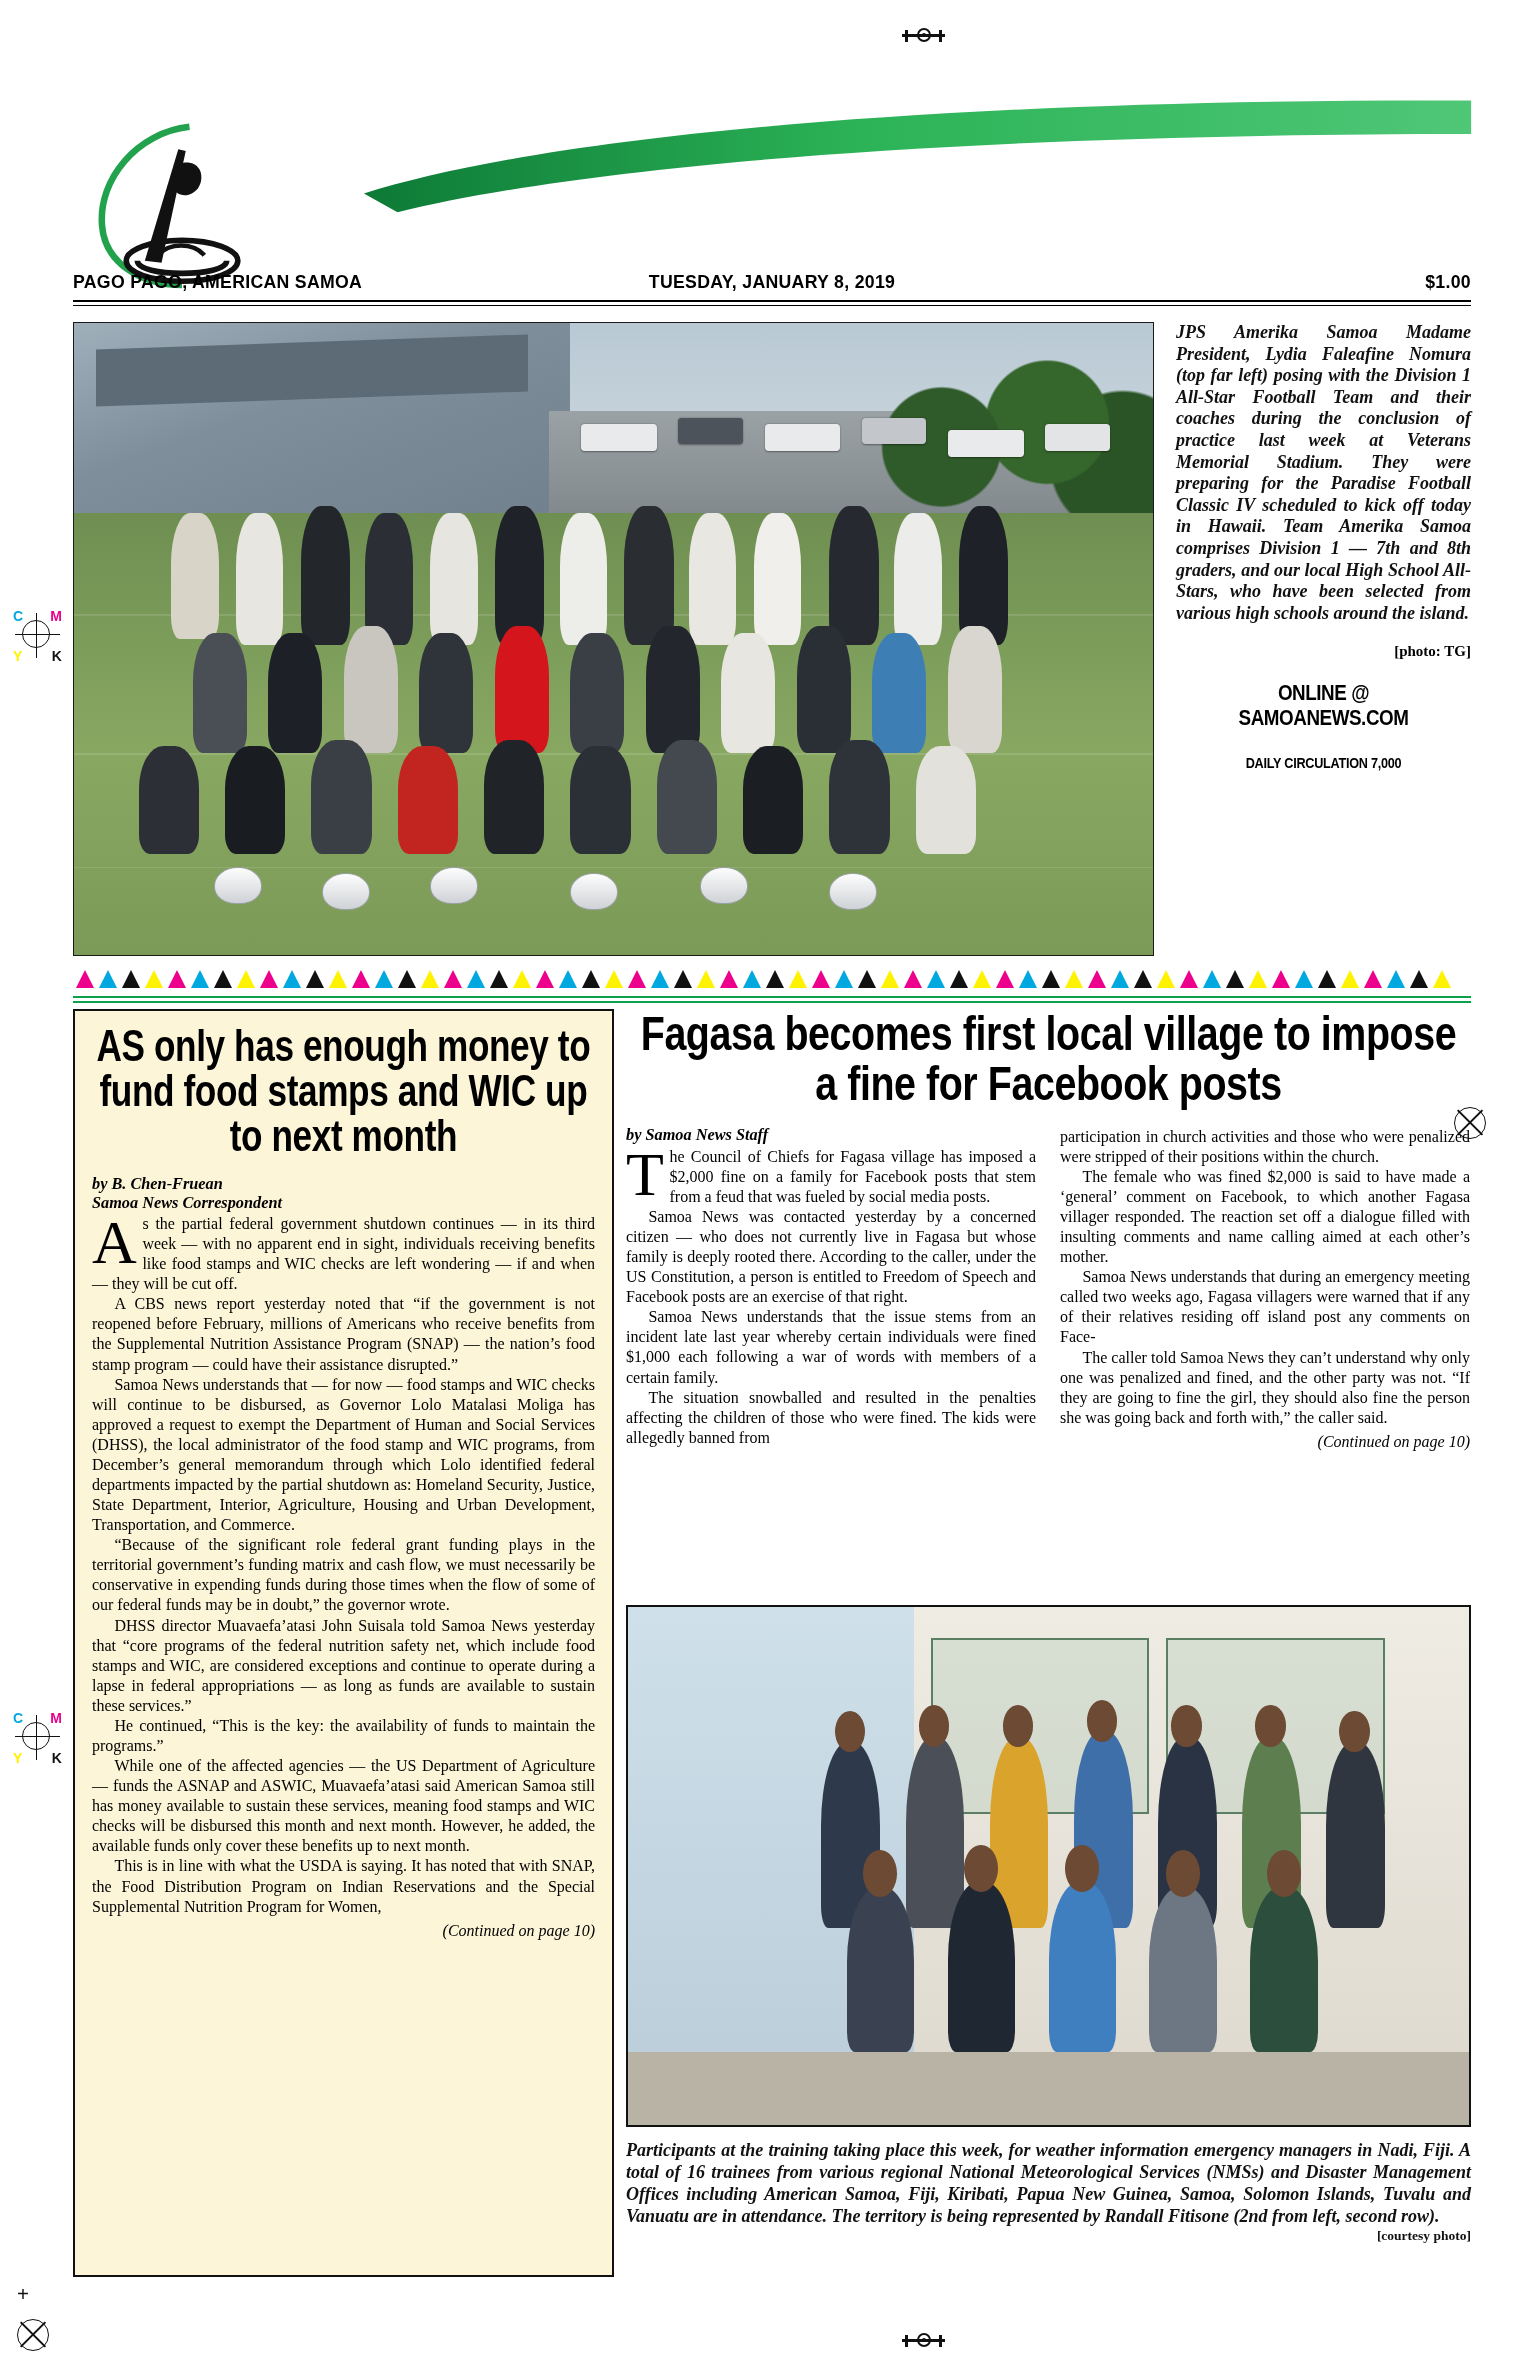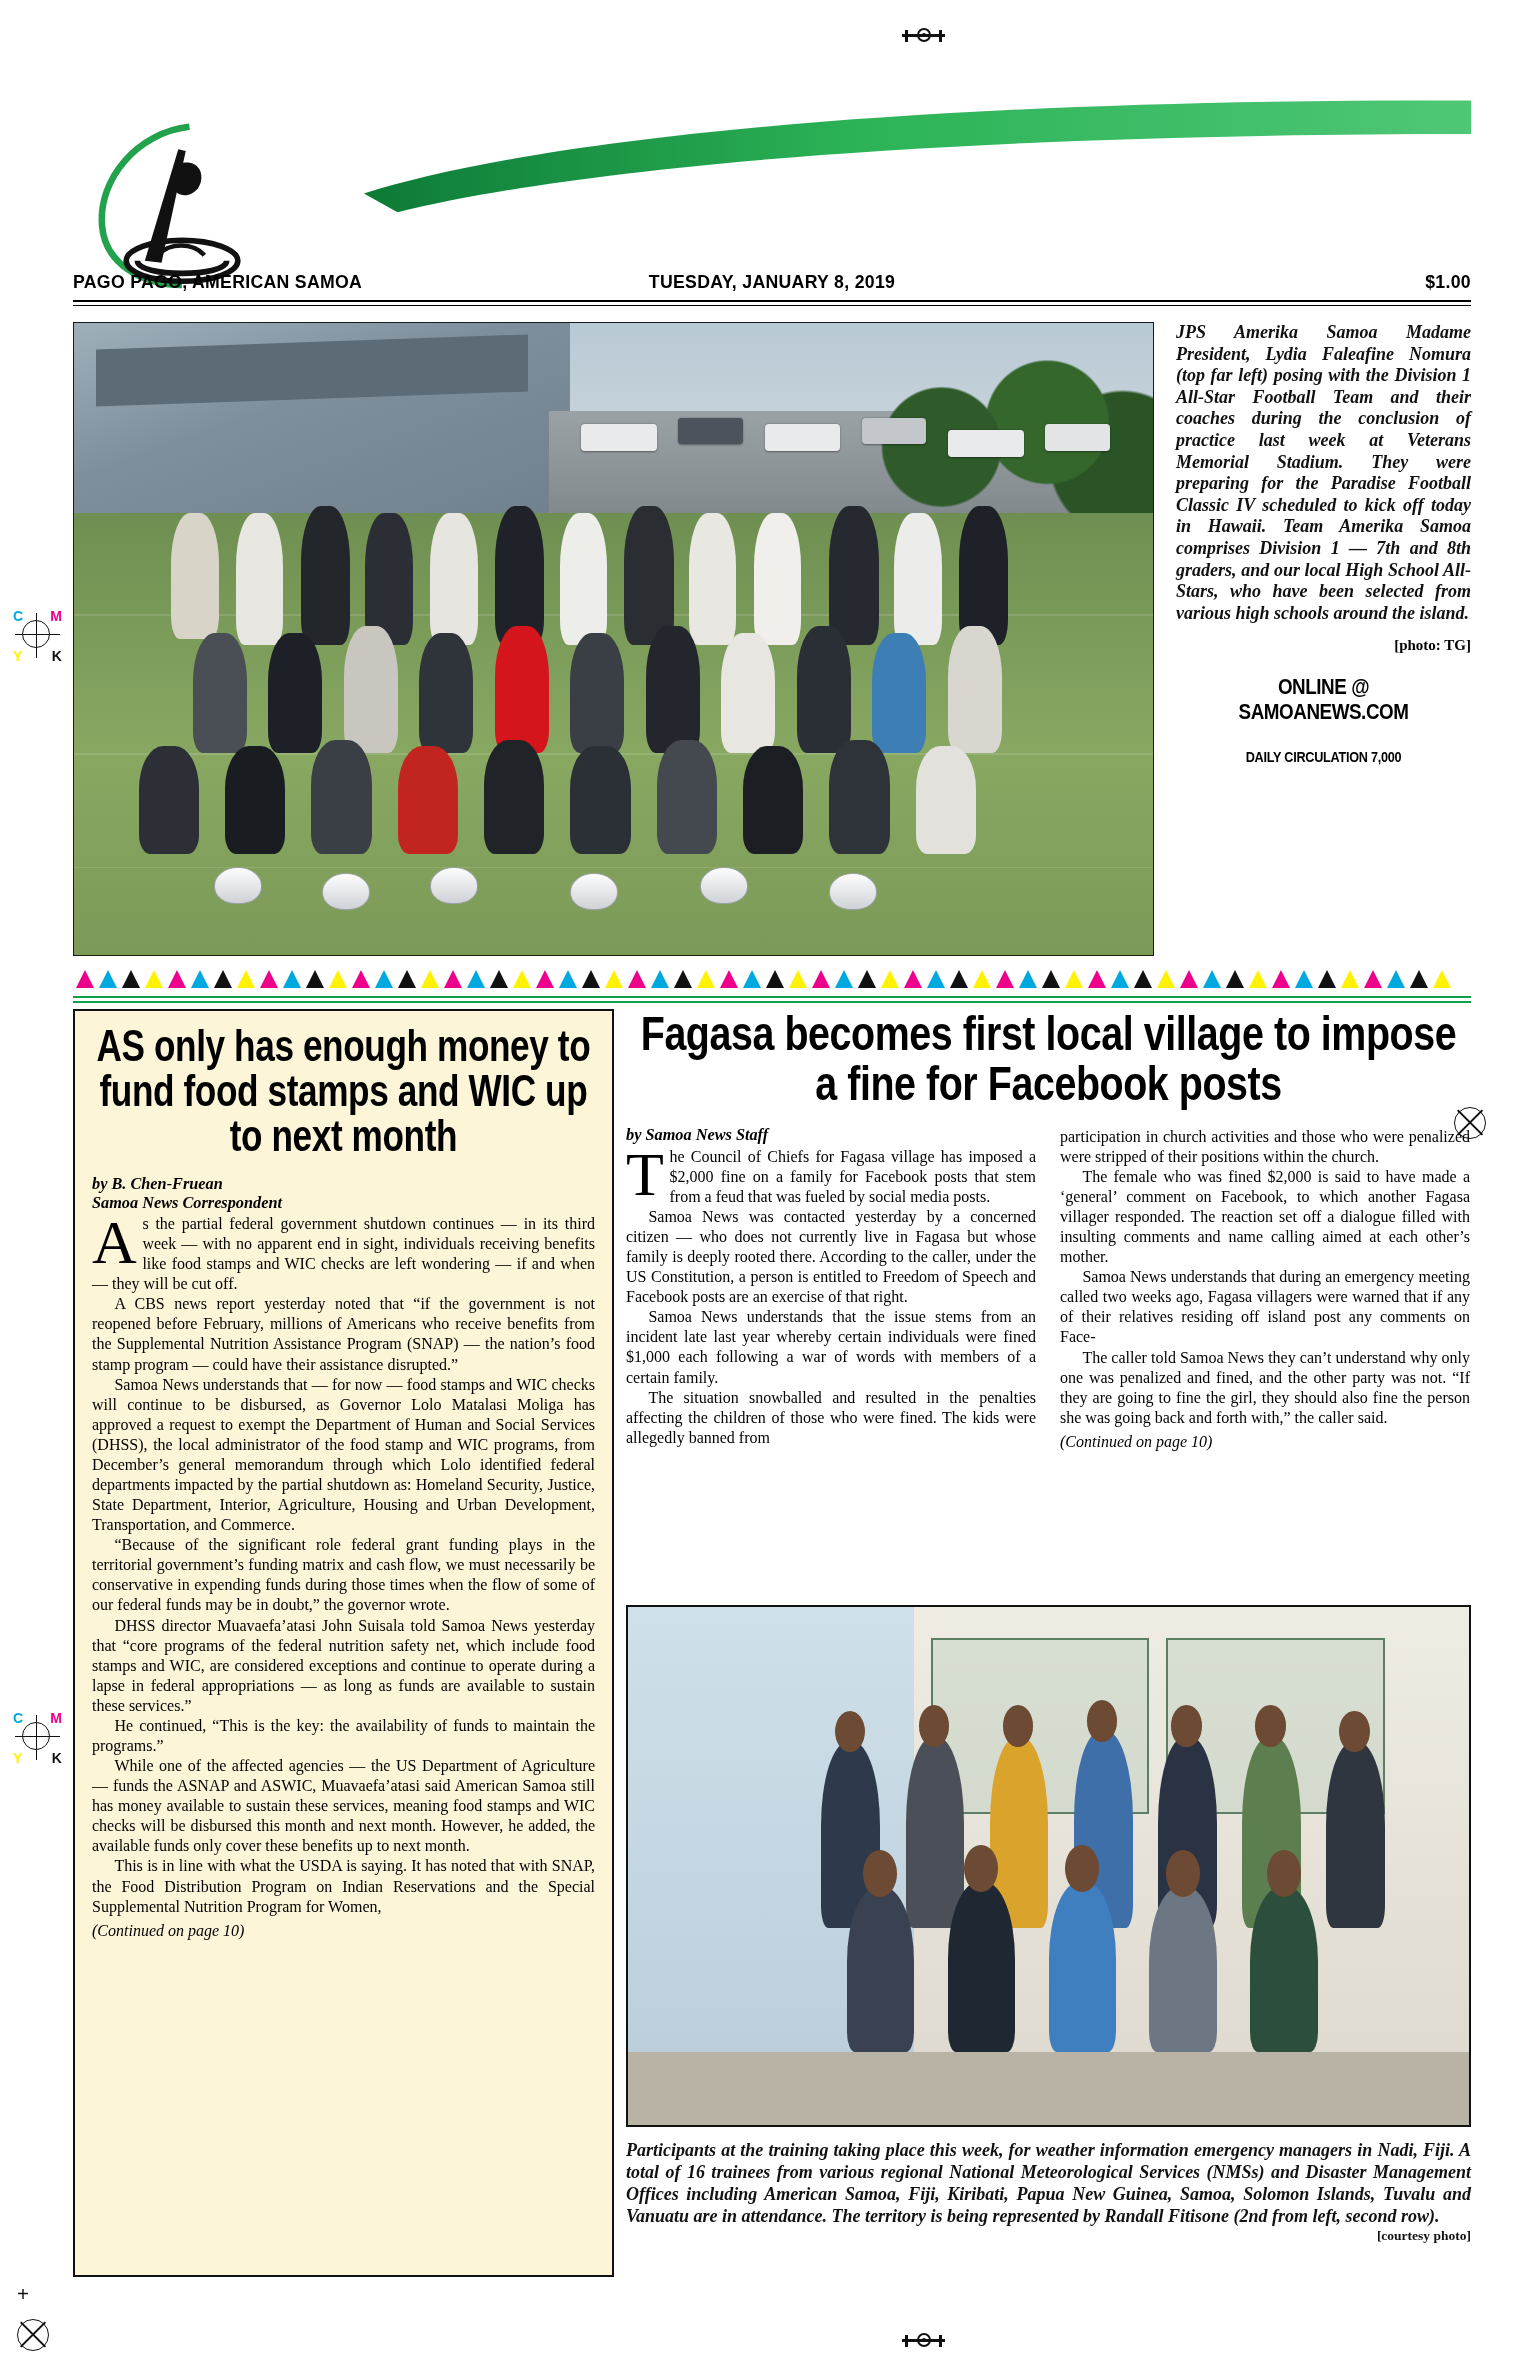--- a/index.html
+++ b/index.html
@@ -102,21 +102,21 @@
      background:linear-gradient(#fdfdfd,#cfd2d6); border:0.9px solid #9aa0a6; }
 
   
   .cap-col { position:absolute; left:1176px; top:322px; width:295px; }
   .cap-col .cap {
     font-family:"Liberation Serif", serif; font-style:italic; font-weight:bold;
     font-size:18px; line-height:1.20; text-align:justify; color:#111;
   }
   .cap-col .photocredit {
     font-family:"Liberation Serif", serif; font-weight:bold; font-size:15px;
-    text-align:right; margin-top:13px;
+    text-align:right; margin-top:19px;
   }
   .cap-col .online {
     font-family:"Liberation Sans", sans-serif; font-weight:bold;
     font-size:21.4px; text-align:center; margin-top:20.5px; letter-spacing:-0.5px;
     transform:scaleX(0.88); transform-origin:center;
   }
   .cap-col .circ-label {
     font-family:"Liberation Sans", sans-serif; font-weight:bold;
     font-size:14.4px; text-align:center; margin-top:24px; letter-spacing:-0.3px;
     transform:scaleX(0.88); transform-origin:center;
@@ -157,21 +157,21 @@
     text-align:justify; color:#000; margin-top:1.9px;
   }
   .body-text p { margin:0; text-indent:1.4em; }
   .body-text p.first { text-indent:0; }
   .dropcap {
     float:left; font-family:"Liberation Serif", serif; font-size:62px;
     line-height:0.78; font-weight:normal; margin:3.7px 5.6px -3.7px 0;
   }
   .contd {
     font-family:"Liberation Serif", serif; font-style:italic; font-size:16px;
-    text-align:left; margin-top:5.6px;
+    text-align:right; margin-top:5.6px;
   }
 
   
   .right-story { position:absolute; left:626px; top:1009px; width:845px; }
   .right-story .hl {
     font-family:"Liberation Sans", sans-serif; font-weight:bold;
     font-size:48px; line-height:1.05; text-align:center; color:#000;
     transform:scaleX(0.82); transform-origin:center top; letter-spacing:-0.5px;
     width:122%; margin-left:-11%;
   }

